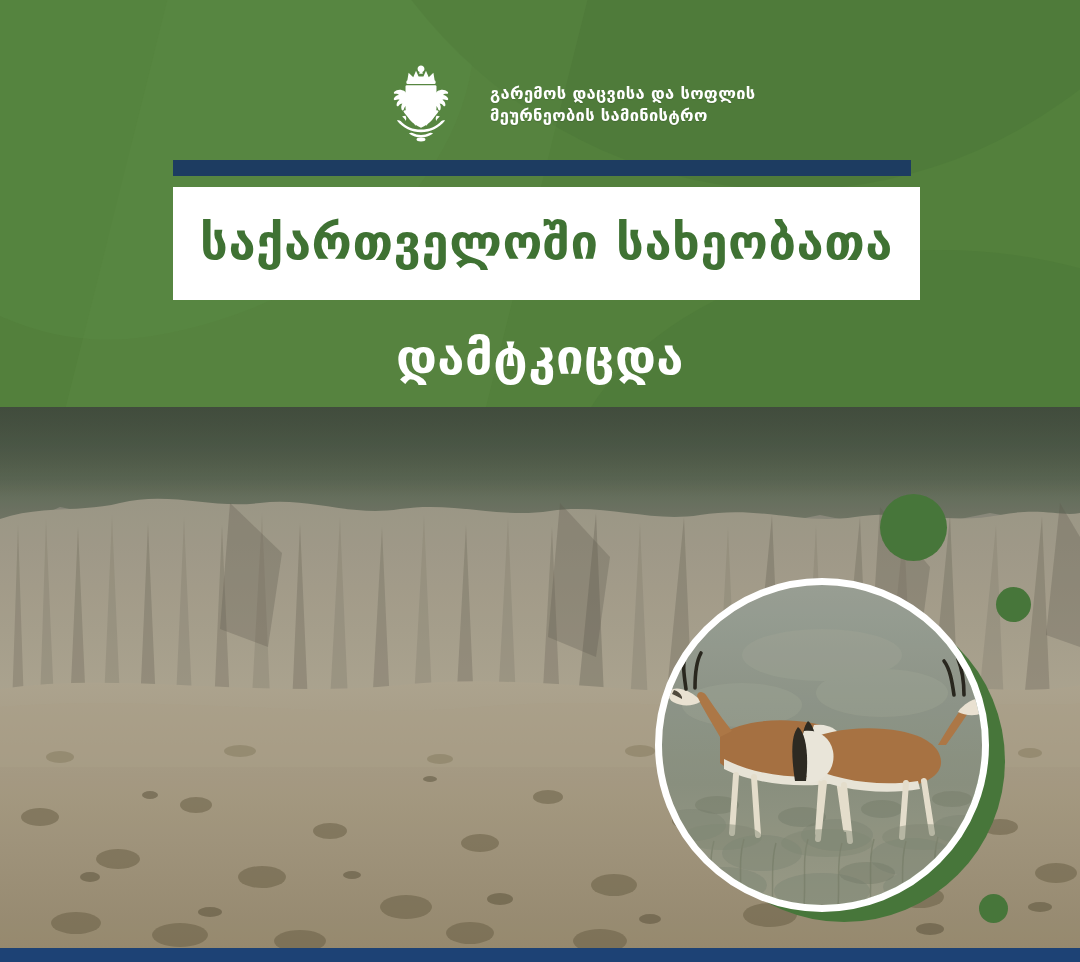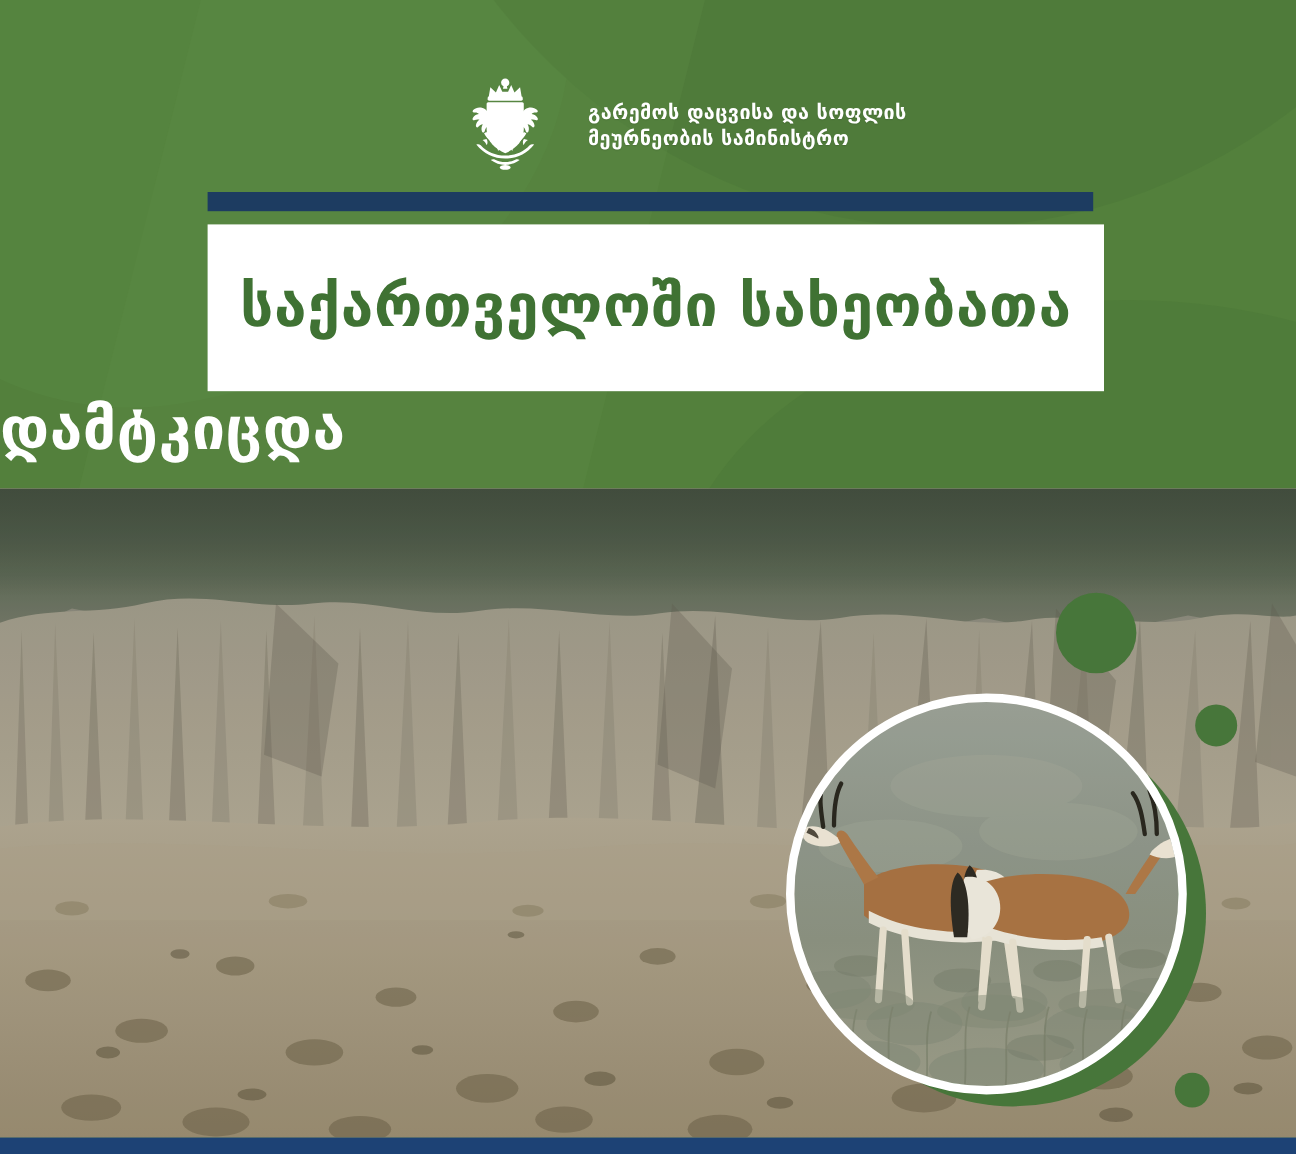--- a/index.html
+++ b/index.html
@@ -55,39 +55,39 @@
   }
 
   
   .navy-accent{
     position:absolute;left:173px;top:160px;width:738px;height:16px;
     background:#1d3c61;
   }
 
   
   .title-plate{
-    position:absolute;left:173px;top:187px;width:747px;height:139px;
+    position:absolute;left:173px;top:187px;width:747px;height:113px;
     background:#ffffff;
     display:flex;align-items:center;justify-content:center;
     padding:4px 10px 5px;
   }
   .title-line{
     color:#3f7233;
     font-weight:700;
     font-size:49px;
     line-height:1.09;
     letter-spacing:.5px;
     white-space:nowrap;
     text-align:center;
   }
 
   
   .title-line-3{
     position:absolute;left:0;top:332px;width:1080px;
-    text-align:left;
+    text-align:center;
     color:#ffffff;
     font-weight:700;
     font-size:49px;
     line-height:1.05;
     letter-spacing:.5px;
   }
   .title-underline{
     position:absolute;left:396px;top:418px;width:285px;height:11px;
     background:#ffffff;
   }

